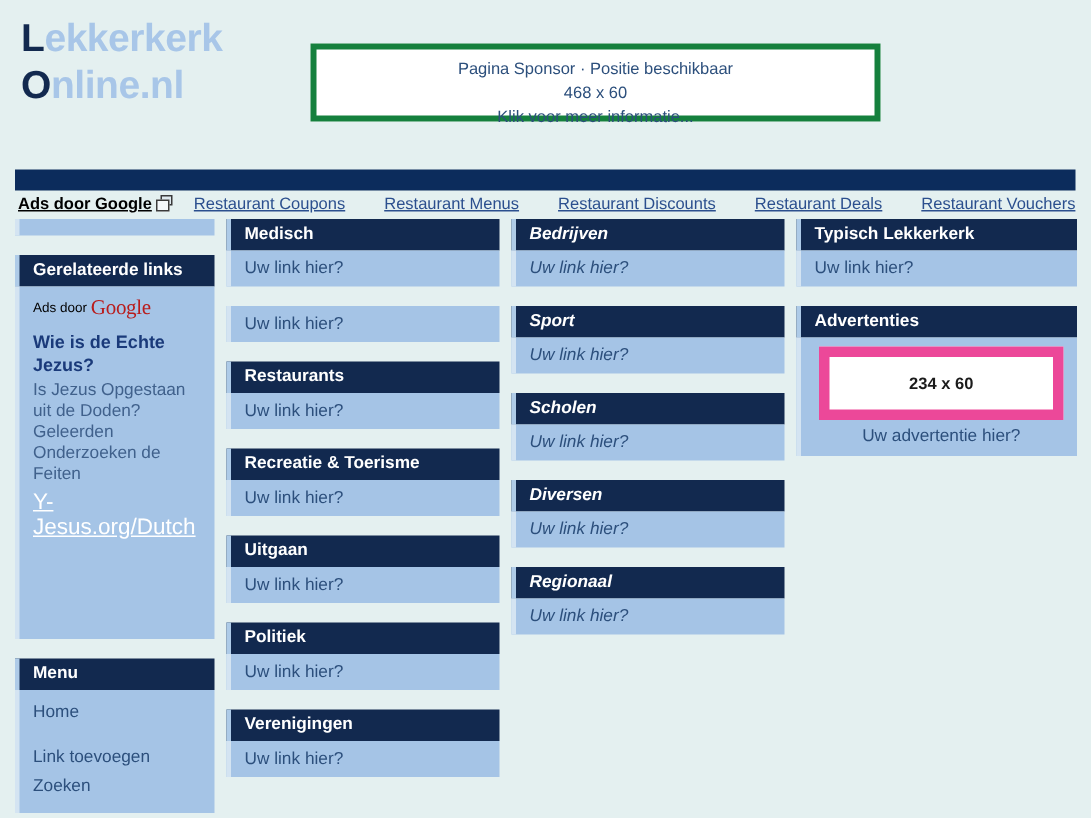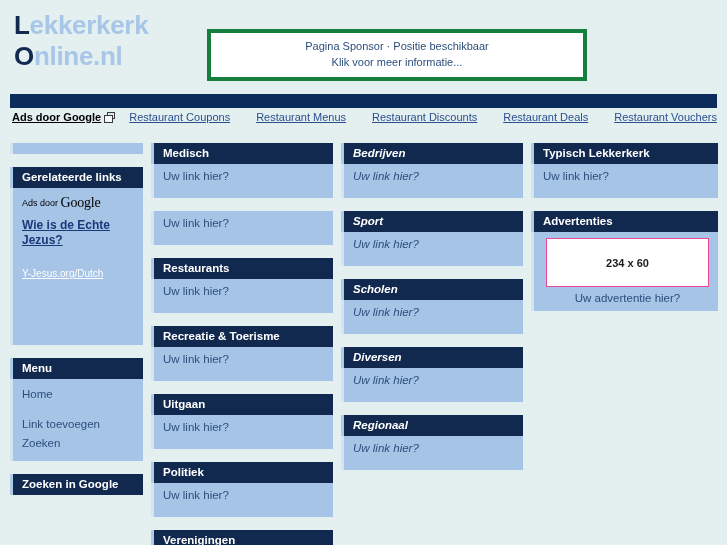--- a/index.html
+++ b/index.html
@@ -13,21 +13,21 @@
     overflow: hidden;
     font-family: "Liberation Sans", sans-serif;
     font-size: 12px;
     color: #2c4f7c;
     position: relative;
   }
 
   
   #header {
     position: relative;
-    height: 94px;
+    height: 113px;
   }
   #logo {
     position: absolute;
     left: 14px;
     top: 10px;
     font-size: 26px;
     font-weight: bold;
     line-height: 31px;
     color: #a8c6e8;
     letter-spacing: -0.3px;
@@ -55,21 +55,21 @@
 
   
   #navy-bar {
     height: 14px;
     background: #0c2c5c;
     margin: 0 10px 0 10px;
   }
 
   
   #ads-strip {
-    height: 35px;
+    height: 19px;
     padding: 3px 0 0 12px;
     font-size: 11px;
     white-space: nowrap;
     box-sizing: border-box;
   }
   #ads-strip .adlabel {
     font-weight: bold;
     color: #000000;
     text-decoration: underline;
     font-size: 11px;
@@ -116,21 +116,21 @@
     background: #12294f;
     color: #ffffff;
     font-weight: bold;
     font-size: 11.5px;
     padding: 4px 0 4px 9px;
     border-left: 3px solid #aecbe8;
     line-height: 13px;
   }
   .block-body {
     background: #a5c4e6;
-    padding: 6px 0 16px 9px;
+    padding: 6px 0 6px 9px;
     border-left: 3px solid #d4e4f2;
     font-size: 11.5px;
     color: #2c4f7c;
     min-height: 11px;
   }
   .block-body.empty { padding: 3px 0; min-height: 5px; }
   .block-body a {
     color: #2c4f7c;
     text-decoration: none;
   }
@@ -140,41 +140,40 @@
   .side-ad .ads-door {
     font-size: 9px;
     color: #000;
     margin-bottom: 7px;
     white-space: nowrap;
   }
   .side-ad .gword {
     font-family: "Liberation Serif", serif;
     font-size: 14px;
     letter-spacing: -0.2px;
-    color: #000000;
+    color: #b91c1c;
     vertical-align: -1px;
   }
   .side-ad .ad-title {
     display: block;
     font-weight: bold;
     font-size: 12px;
     color: #1a3a7a;
-    text-decoration: underline;
     line-height: 15px;
     margin-bottom: 2px;
   }
   .side-ad .ad-text {
     font-size: 11.5px;
     color: #40618c;
     line-height: 14px;
   }
   .side-ad .ad-url {
     display: block;
-    margin-top: 20px;
-    font-size: 10px;
+    margin-top: 3px;
+    font-size: 15px;
     color: #ffffff;
     text-decoration: underline;
   }
   .side-ad .filler { height: 56px; }
 
   
   .menu-body { padding: 6px 16px 8px 9px; }
   .menu-body a {
     display: block;
     font-size: 11.5px;
@@ -184,21 +183,21 @@
   }
   .menu-body .gap { height: 11px; }
 
   
   .ad-body { padding: 6px 6px 7px 9px; text-align: center; }
   .ad-box {
     width: 163px;
     height: 49px;
     margin: 0 auto;
     background: #ffffff;
-    border: 1px solid #ec4899;
+    border: 7px solid #ec4899;
     box-sizing: border-box;
     font-weight: bold;
     font-size: 11px;
     color: #1b1b1b;
     display: flex;
     align-items: center;
     justify-content: center;
   }
   .ad-caption {
     font-size: 11.5px;
@@ -213,20 +212,21 @@
 <div id="header">
   <div id="logo">
     <span class="cap">L</span><span>ekkerkerk</span>
     <span class="line2">
       <span class="cap">O</span><span>nline.nl</span>
     </span>
   </div>
 
   <div id="sponsor-box">
     <div>Pagina Sponsor · Positie beschikbaar</div>
+    <div>468 x 60</div>
     <div>Klik voor meer informatie...</div>
   </div>
 </div>
 
 <div id="navy-bar"></div>
 
 <div id="ads-strip">
   <span class="adlabel">Ads door Google</span><span class="popicon"><i class="a"></i><i class="b"></i></span><a class="adlink" href="#">Restaurant Coupons</a><a class="adlink" href="#">Restaurant Menus</a><a class="adlink" href="#">Restaurant Discounts</a><a class="adlink" href="#">Restaurant Deals</a><a class="adlink" href="#">Restaurant Vouchers</a>
 </div>
 
@@ -239,20 +239,21 @@
     </div>
 
     <div class="block">
       <div class="block-head">Gerelateerde links</div>
       <div class="block-body side-ad">
         <div class="ads-door">
           <span>Ads door</span>
           <span class="gword">Google</span>
         </div>
         <a class="ad-title" href="#">Wie is de Echte Jezus?</a>
+        <span class="ad-text">Is Jezus Opgestaan uit de Doden? Geleerden Onderzoeken de Feiten</span>
         <a class="ad-url" href="#">Y-Jesus.org/Dutch</a>
         <div class="filler"></div>
       </div>
     </div>
 
     <div class="block">
       <div class="block-head">Menu</div>
       <div class="block-body menu-body">
         <a href="#">Home</a>
         <div class="gap"></div>

